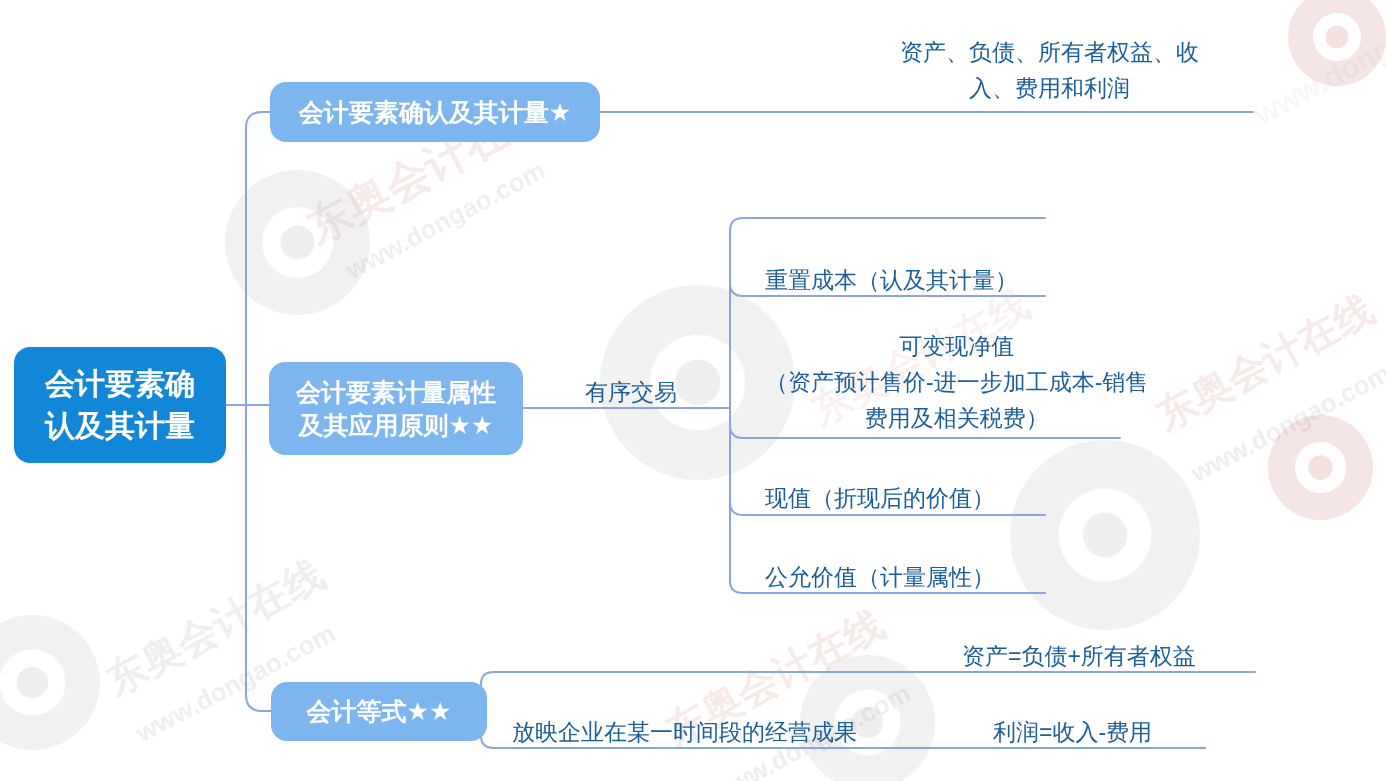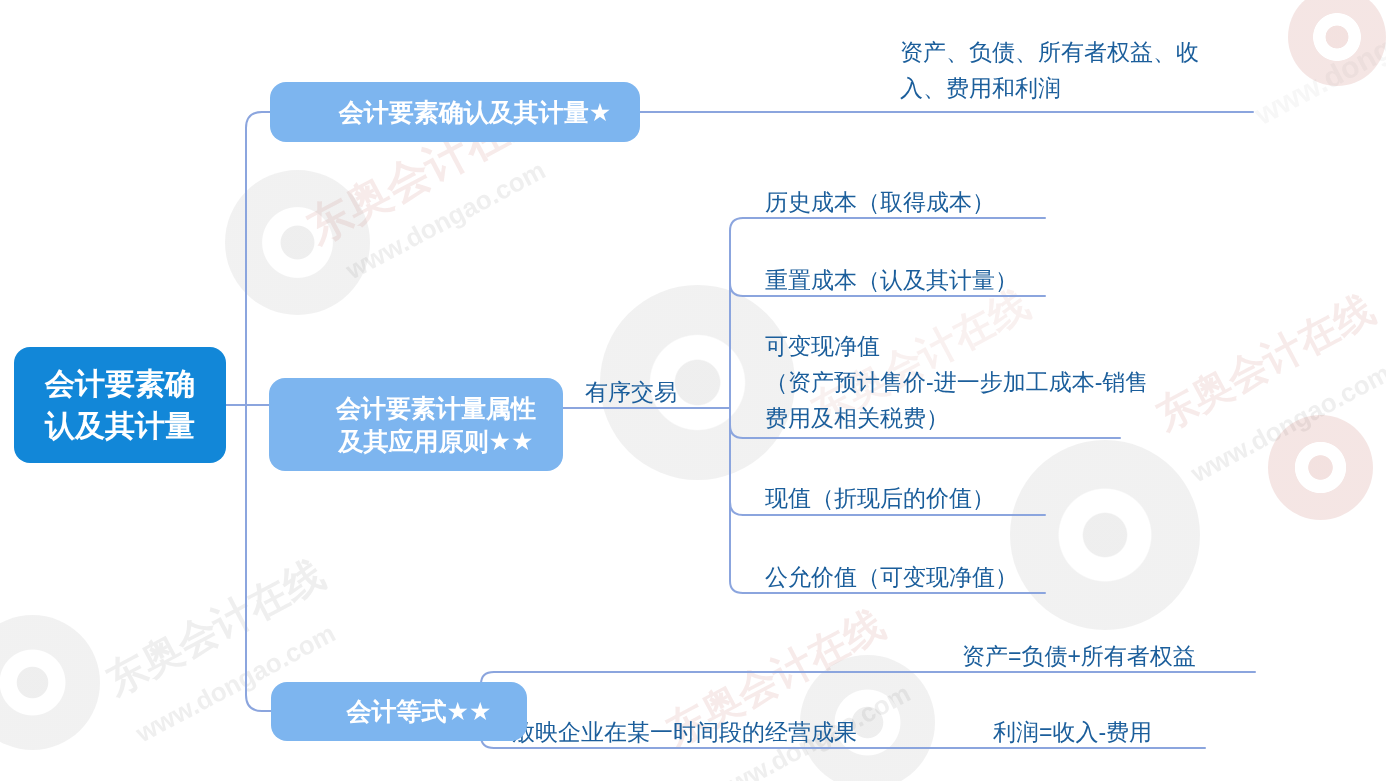--- a/index.html
+++ b/index.html
@@ -4,28 +4,28 @@
 <style>
   html,body{margin:0;padding:0;background:#fff;}
   .canvas{
     position:relative;width:1386px;height:781px;background:#fff;overflow:hidden;
     font-family:"Liberation Sans","DejaVu Sans",sans-serif;
   }
   svg.connectors{position:absolute;left:0;top:0;z-index:1;}
   svg.connectors path{fill:none;stroke:var(--line,#8ba5de);stroke-width:2;stroke-linecap:round;}
   .node-text{
     position:absolute;z-index:2;color:var(--text,#1b5e9b);
-    font-size:23px;line-height:36px;white-space:pre-line;
+    font-size:23px;line-height:36px;white-space:pre-line;text-align:center;
   }
   .box{
     position:absolute;z-index:3;display:flex;align-items:center;justify-content:center;
     text-align:center;color:#fff;font-weight:bold;border-radius:16px;white-space:pre-line;
   }
   .root-box{background:var(--root-fill,#1287d8);font-size:30px;line-height:42px;}
-  .branch-box{background:var(--branch-fill,#7db5ef);font-size:25px;line-height:33px;padding-left:40px;}
+  .branch-box{background:var(--branch-fill,#7db5ef);font-size:25px;line-height:33px;}
   
   .wm{position:absolute;z-index:0;transform:rotate(-28deg);font-weight:bold;pointer-events:none;white-space:nowrap;}
   .wm-red{color:rgba(176,58,46,0.10);}
   .wm-gray{color:rgba(120,120,120,0.12);}
   .wm-faint{color:rgba(120,120,120,0.06);}
   .wm-logo{position:absolute;z-index:0;border-radius:50%;pointer-events:none;}
   .wm-logo-gray{background:radial-gradient(circle, rgba(120,120,120,.12) 0 16%, rgba(255,255,255,0) 17% 34%, rgba(120,120,120,.10) 35% 72%, rgba(255,255,255,0) 73% 100%);}
   .wm-logo-red{background:radial-gradient(circle, rgba(176,58,46,.15) 0 16%, rgba(255,255,255,0) 17% 34%, rgba(176,58,46,.13) 35% 72%, rgba(255,255,255,0) 73% 100%);}
 </style>
 </head>
@@ -70,34 +70,33 @@
     <path d="M494,672 Q481,672 481,684 V736 Q481,748 494,748"></path>
     <path d="M494,672 H1255"></path>
     <path d="M494,748 H1205"></path>
   </svg>
 
   <div class="box root-box" style="left:14px;top:347px;width:212px;height:116px;">会计要素确
 认及其计量</div>
 
   <div class="box branch-box" style="left:270px;top:82px;width:330px;height:60px;">会计要素确认及其计量★</div>
 
-  <div class="box branch-box" style="left:269px;top:362px;width:254px;height:93px;margin-top:16px;">会计要素计量属性
+  <div class="box branch-box" style="left:269px;top:362px;width:254px;height:93px;">会计要素计量属性
 及其应用原则★★</div>
 
   <div class="box branch-box" style="left:271px;top:682px;width:216px;height:59px;">会计等式★★</div>
 
   <div class="node-text" style="left:900px;top:34px;">资产、负债、所有者权益、收
 入、费用和利润</div>
 
   <div class="node-text" style="left:585px;top:374px;">有序交易</div>
-  <div class="node-text" style="left:765px;top:184px;">历史成本（取得成本）</div>
   <div class="node-text" style="left:765px;top:262px;">重置成本（认及其计量）</div>
   <div class="node-text" style="left:765px;top:328px;">可变现净值
 （资产预计售价-进一步加工成本-销售
 费用及相关税费）</div>
   <div class="node-text" style="left:765px;top:481px;font-family:Liberation Serif, serif;">现值（折现后的价值）</div>
-  <div class="node-text" style="left:765px;top:559px;">公允价值（可变现净值）</div>
+  <div class="node-text" style="left:765px;top:559px;">公允价值（计量属性）</div>
 
   <div class="node-text" style="left:962px;top:638px;">资产=负债+所有者权益</div>
   <div class="node-text" style="left:993px;top:714px;">利润=收入-费用</div>
   <div class="node-text" style="left:512px;top:714px;">放映企业在某一时间段的经营成果</div>
 
 </div>
 
 </body></html>

